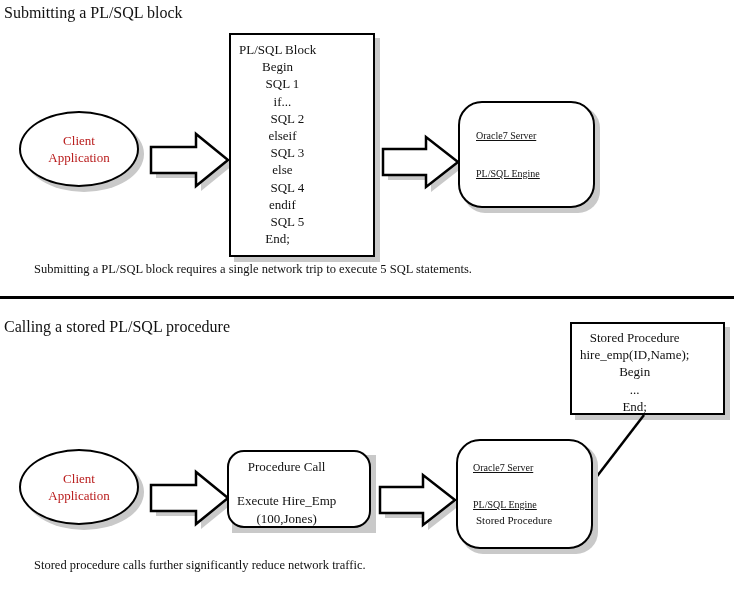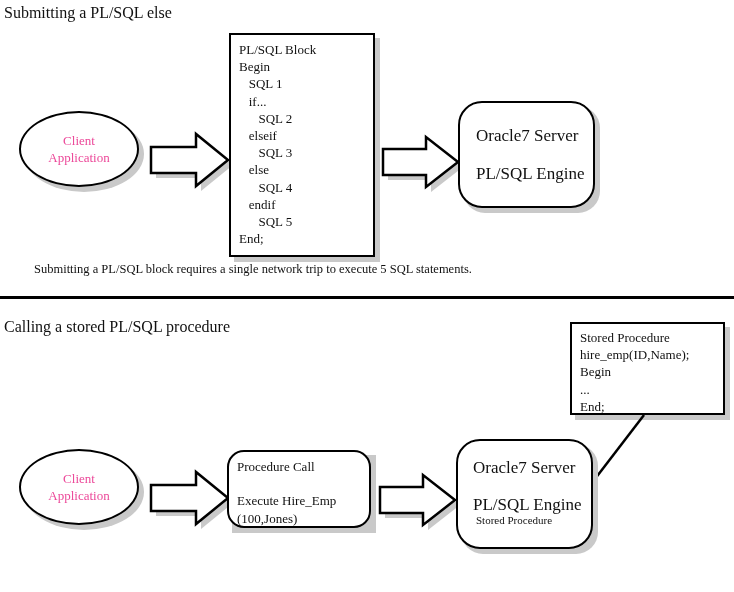--- a/index.html
+++ b/index.html
@@ -56,20 +56,21 @@
   .shadow-round {
     background: #c9c9c9;
     border-radius: 22px;
   }
 
   
   .box {
     background: #ffffff;
     border: 2.5px solid #000000;
     box-sizing: border-box;
+    text-align: center;
   }
   .box-text {
     font-size: 13px;
     line-height: 17.2px;
     white-space: pre;
     color: #111;
   }
 
   
   .ellipse {
@@ -78,56 +79,57 @@
     border-radius: 50%;
     box-sizing: border-box;
     display: flex;
     align-items: center;
     justify-content: center;
   }
   .ellipse-text {
     text-align: center;
     font-size: 13px;
     line-height: 17px;
-    color: #ec4899;
+    color: #b91c1c;
     white-space: pre-line;
   }
 
   
   .round-rect {
     background: #ffffff;
     border: 2.5px solid #000000;
     border-radius: 24px;
     box-sizing: border-box;
   }
   .server-line {
-    font-size: 17px;
+    font-size: 10px;
     line-height: 16px;
     white-space: nowrap;
     color: #111;
+    text-decoration: underline;
   }
   .server-sub {
     font-size: 11px;
     line-height: 13px;
     white-space: nowrap;
     color: #111;
   }
 
   
   .arrow-svg { display: block; overflow: visible; }
 
   
   .connector-svg { display: block; overflow: visible; }
 </style>
 </head>
 <body>
 
 <div class="canvas">
 
-  <div class="abs section-title" style="left:4px; top:4px;">Submitting a PL/SQL else</div>
+  <div class="abs section-title" style="left:4px; top:4px;">Submitting a PL/SQL block</div>
 
   <div class="abs shadow-ellipse" style="left:24px; top:116px; width:120px; height:76px;"></div>
   <div class="abs ellipse" style="left:19px; top:111px; width:120px; height:76px;">
     <div class="ellipse-text">Client
 Application</div>
   </div>
 
   <div class="abs" style="left:146px; top:128px;">
     <svg class="arrow-svg" width="88" height="64" viewBox="0 0 88 64">
       <polygon points="5,19 50,19 50,6 82,32 50,58 50,45 5,45" fill="#c9c9c9" transform="translate(5,5)"></polygon>
@@ -213,14 +215,15 @@
     </svg>
   </div>
 
   <div class="abs shadow-round" style="left:461px; top:444px; width:137px; height:110px;"></div>
   <div class="abs round-rect" style="left:456px; top:439px; width:137px; height:110px;">
     <div class="server-line abs" style="left:15px; top:19px;">Oracle7 Server</div>
     <div class="server-line abs" style="left:15px; top:56px;">PL/SQL Engine</div>
     <div class="server-sub abs" style="left:18px; top:73px;">Stored Procedure</div>
   </div>
 
+  <div class="abs caption" style="left:34px; top:558px;">Stored procedure calls further significantly reduce network traffic.</div>
 
 </div>
 
 </body></html>

